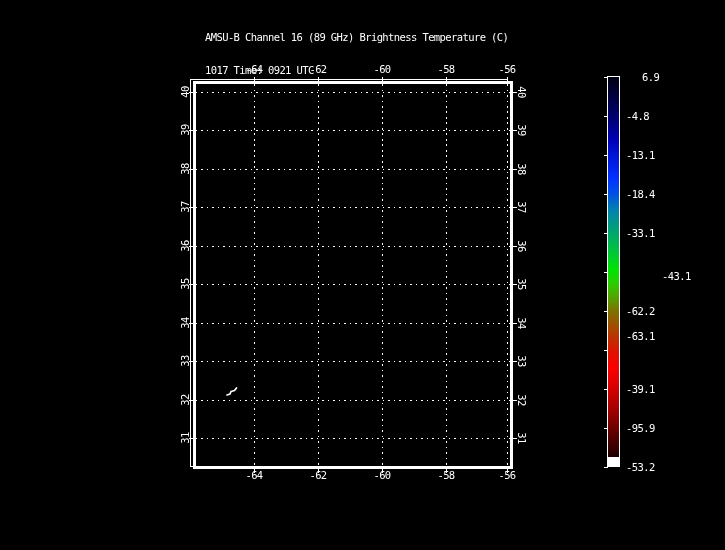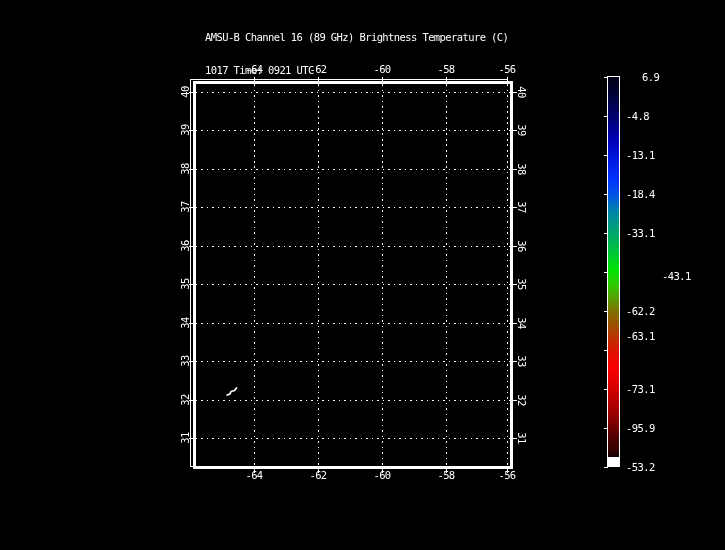--- a/index.html
+++ b/index.html
@@ -106,21 +106,21 @@
   <div class="colorbar"></div>
 
   <div class="txt cblab" style="left:642px;top:77px;text-align:center;">6.9</div>
   <div class="txt cblab" style="left:626px;top:116px;">-4.8</div>
   <div class="txt cblab" style="left:626px;top:155px;">-13.1</div>
   <div class="txt cblab" style="left:626px;top:194px;">-18.4</div>
   <div class="txt cblab" style="left:626px;top:233px;">-33.1</div>
   <div class="txt cblab" style="left:626px;top:276px;margin-left:36px;">-43.1</div>
   <div class="txt cblab" style="left:626px;top:311px;">-62.2</div>
   <div class="txt cblab" style="left:626px;top:336px;">-63.1</div>
-  <div class="txt cblab" style="left:626px;top:389px;">-73.1</div>
+  <div class="txt cblab" style="left:626px;top:389px;">-39.1</div>
   <div class="txt cblab" style="left:626px;top:428px;">-95.9</div>
   <div class="txt cblab" style="left:626px;top:467px;">-53.2</div>
 
   <div id="tick-holder">
       <div class="tick" style="left: 254px; top: 77px; width: 1px; height: 4px;"></div>
       <div class="tick" style="left: 254px; top: 469px; width: 1px; height: 4px;"></div>
       <div class="tick" style="left: 318px; top: 77px; width: 1px; height: 4px;"></div>
       <div class="tick" style="left: 318px; top: 469px; width: 1px; height: 4px;"></div>
       <div class="tick" style="left: 382px; top: 77px; width: 1px; height: 4px;"></div>
       <div class="tick" style="left: 382px; top: 469px; width: 1px; height: 4px;"></div>

